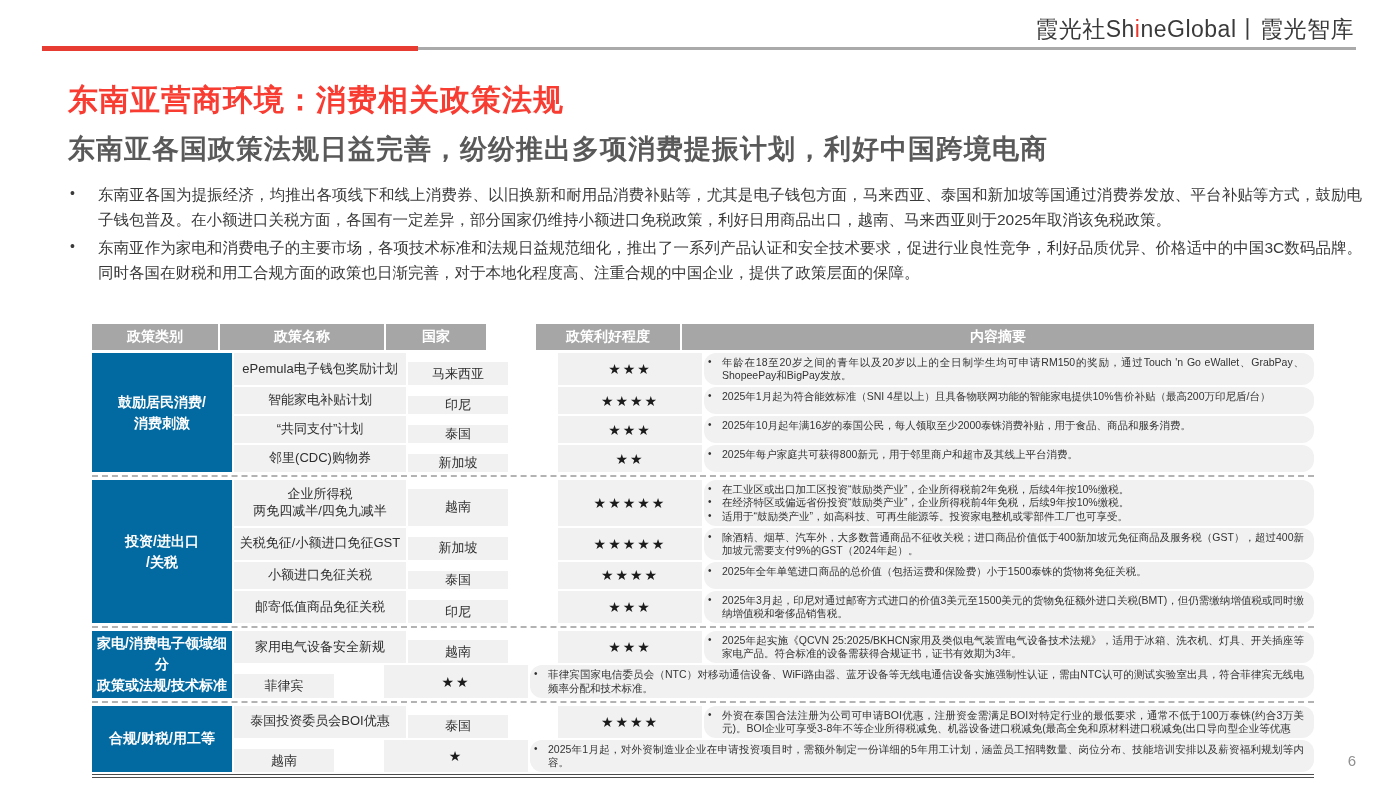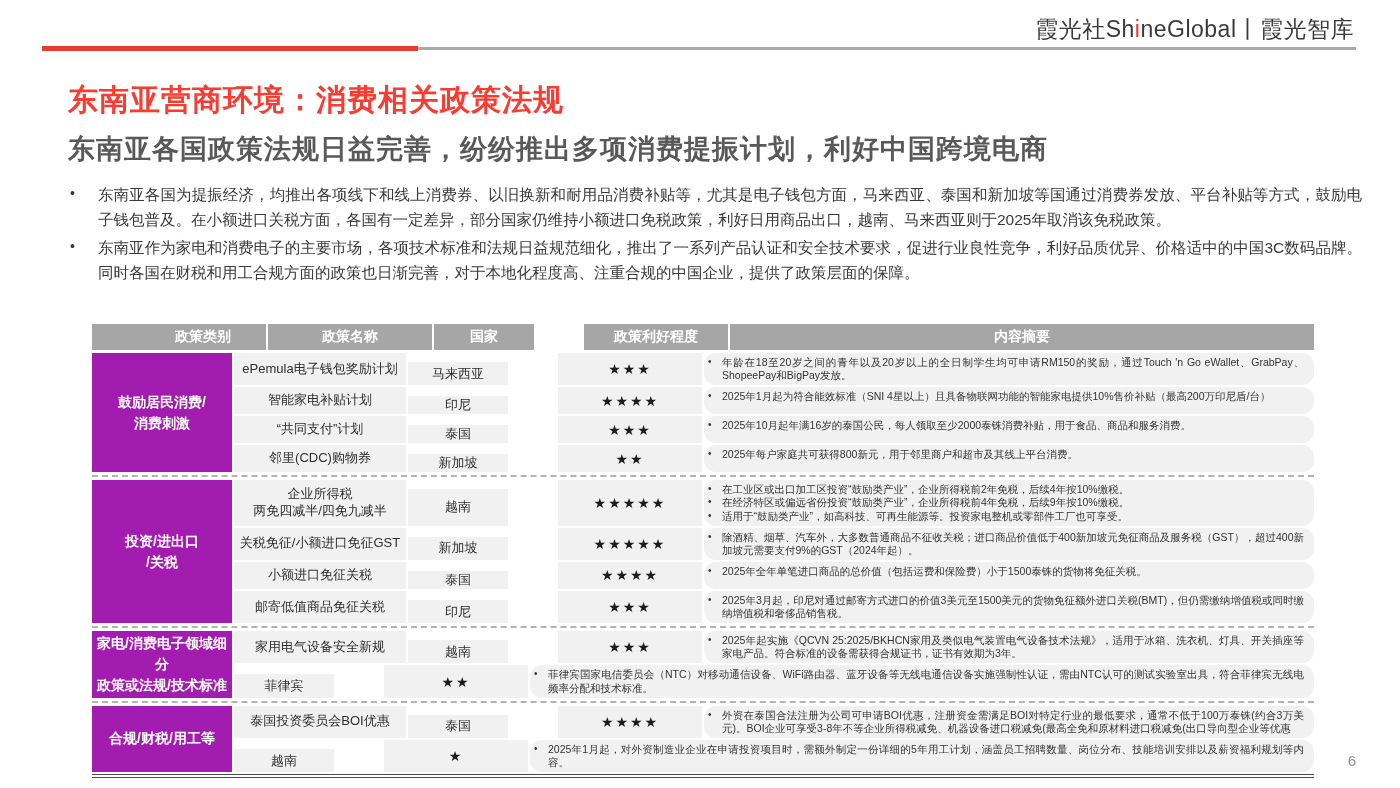--- a/index.html
+++ b/index.html
@@ -20,29 +20,29 @@
   
   .bullets{position:absolute;left:68px;top:182px;width:1294px;font-size:15.5px;color:#3a3a3a;line-height:1.64;}
   .bullet{position:relative;padding-left:30px;text-align:justify;margin-bottom:2px;}
   .bullet::before{content:"•";position:absolute;left:2px;top:0;font-size:14px;color:#3a3a3a;}
 
   
   .policy-table{position:absolute;left:92px;top:324px;width:1222px;border-bottom:4px double #4b4b4b;padding-bottom:2px;}
   .thead{display:flex;gap:2px;margin-bottom:3px;}
   .th{background:#a6a6a6;color:#ffffff;font-weight:bold;font-size:14px;height:26px;
       display:flex;align-items:center;justify-content:center;}
-  .col-cat{width:126px;flex:none;padding-left:48px;}
+  .col-cat{width:126px;flex:none;}
   .col-name{width:164px;flex:none;}
   .col-country{width:100px;flex:none;}
   .col-stars{width:144px;flex:none;margin-left:48px;}
   .col-summary{flex:1;}
 
   .tgroup{display:flex;gap:2px;}
   .tgroup:not(:first-child){border-top:2px dashed #b3b3b3;padding-top:3px;margin-top:3px;}
-  .cat-cell{width:140px;flex:none;background:#a21caf;color:#ffffff;font-weight:bold;font-size:14px;
+  .cat-cell{width:140px;flex:none;background:#0369a1;color:#ffffff;font-weight:bold;font-size:14px;
             display:flex;align-items:center;justify-content:center;text-align:center;
             white-space:pre-line;line-height:1.5;}
   .group-rows{flex:1;display:flex;flex-direction:column;gap:2px;}
   .trow{display:flex;gap:2px;min-height:24px;}
   .cell{background:#f1f1f1;display:flex;align-items:center;justify-content:center;}
   .name-cell{font-size:13px;color:#2e2e2e;text-align:center;white-space:pre-line;line-height:1.3;padding:3px 4px;}
   .country-cell{font-size:13px;color:#2e2e2e;margin-top:9px;}
   .stars-cell{font-size:14px;color:#1c1c1c;letter-spacing:2px;}
   .summary-cell{flex-direction:column;align-items:stretch;justify-content:flex-start;padding:3px 10px 3px 0;border-radius:12px;}
   .sum-item{position:relative;padding-left:18px;font-size:10.5px;color:#333333;line-height:1.25;text-align:justify;}

